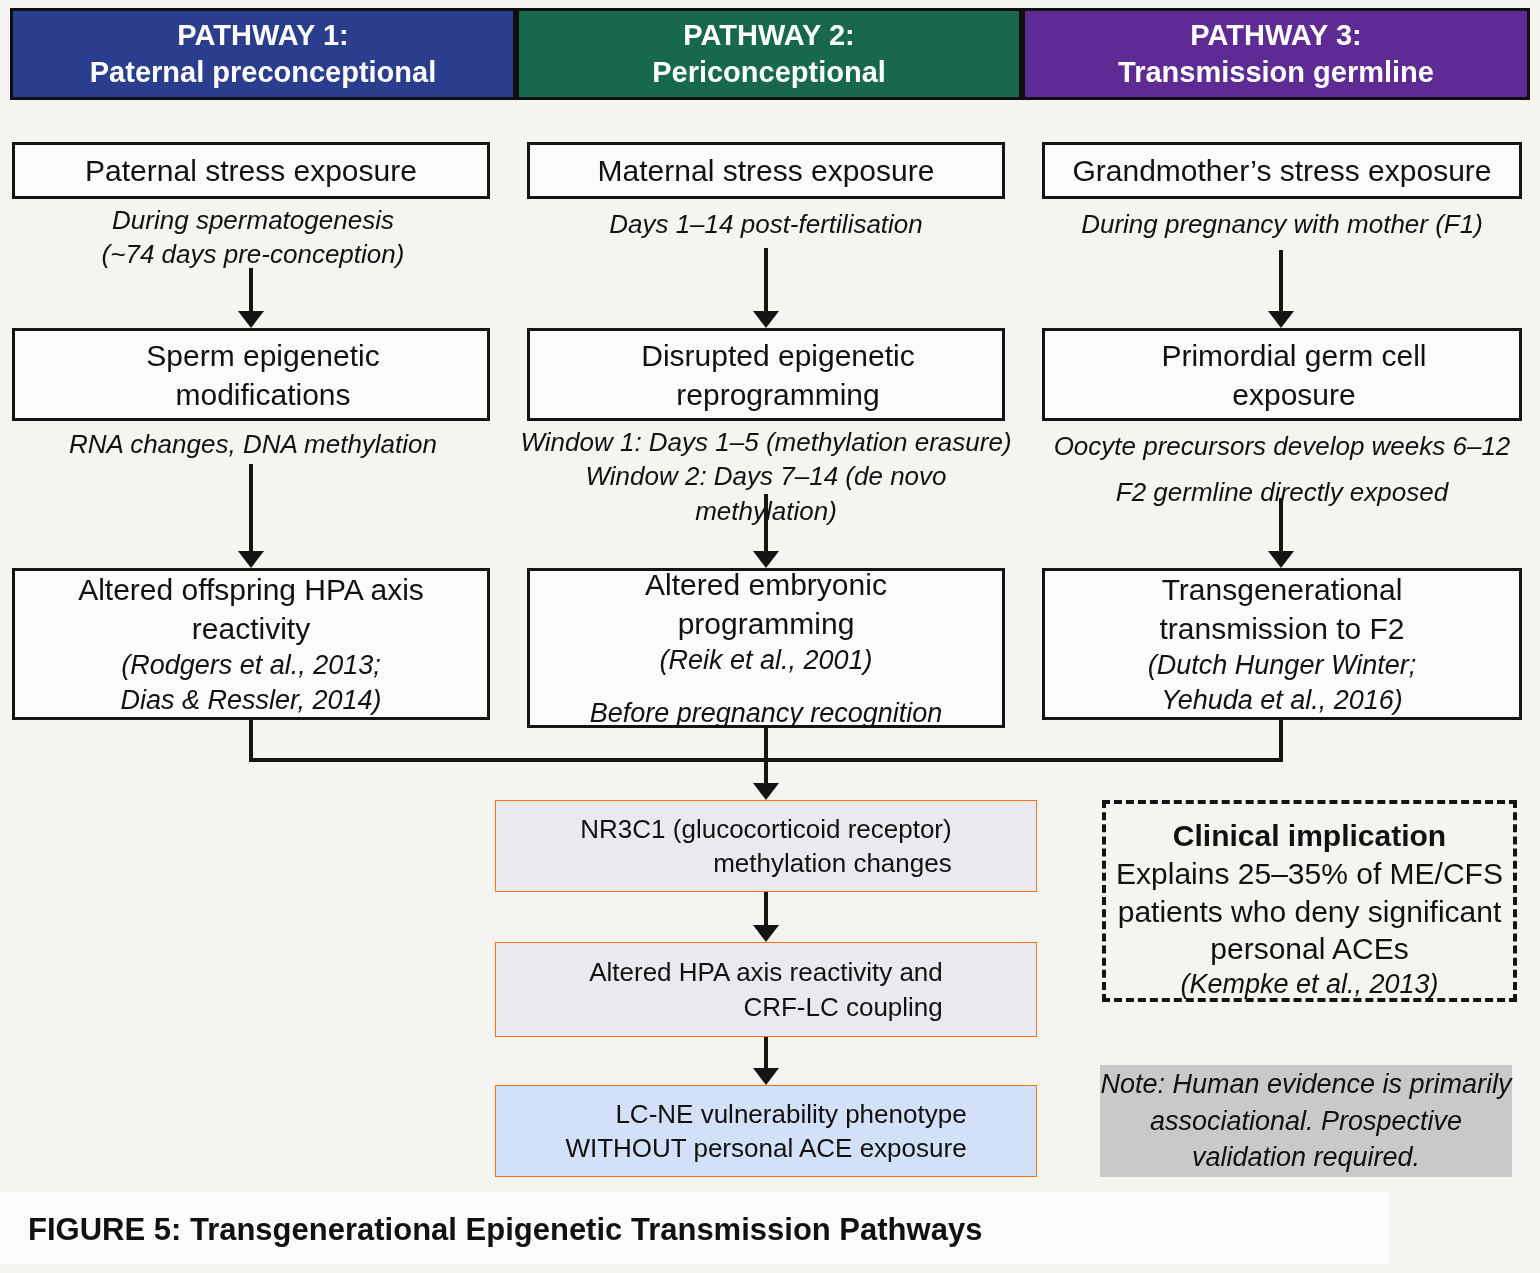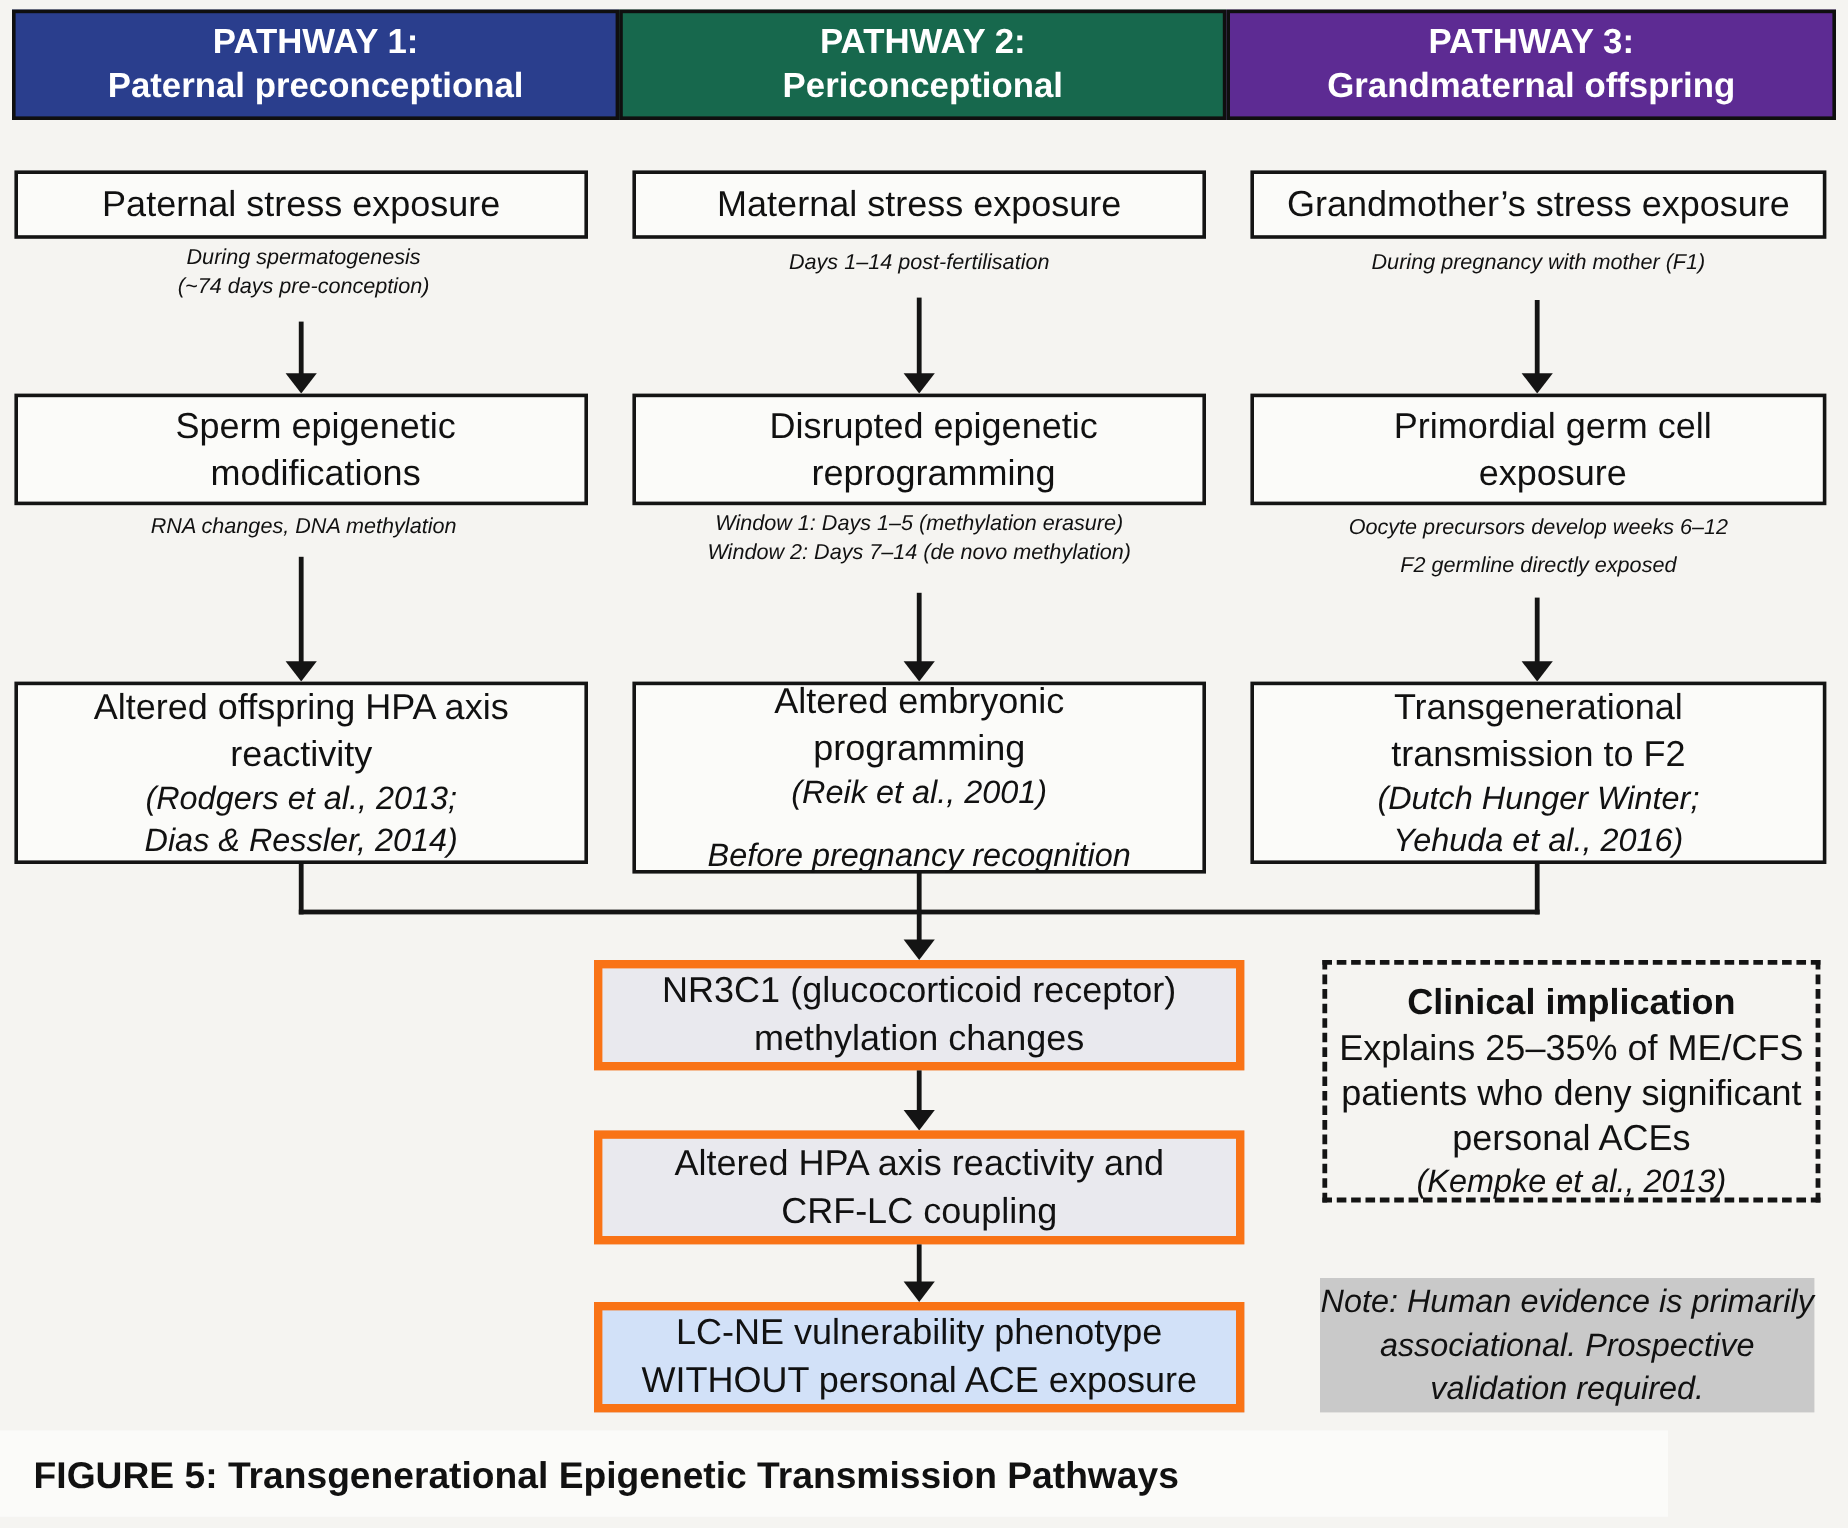--- a/index.html
+++ b/index.html
@@ -38,21 +38,21 @@
   .c3{left:1042px;width:480px;}
   .row3{top:568px;}
   .row3.c1{height:152px;}
   .row3.c2{height:160px;}
   .row3.c3{height:152px;}
   .box-cite{font-style:italic;font-size:27px;line-height:1.28;}
   .box-extra{font-style:italic;font-size:27px;margin-top:19px;}
 
   
   .caption{
-    position:absolute;text-align:center;font-style:italic;font-size:18px;line-height:1.32;
+    position:absolute;text-align:center;font-style:italic;font-size:26px;line-height:1.32;
   }
   .cap-c1{left:0px;width:506px;}
   .cap-c2{left:513px;width:506px;}
   .cap-c3{left:1028px;width:508px;}
   .cap-loose{line-height:1.75;}
 
   
   .arrow{position:absolute;width:26px;}
   .arrow::before{
     content:"";position:absolute;left:11px;top:0;width:4px;height:calc(100% - 16px);background:#141414;
@@ -60,23 +60,23 @@
   .arrow::after{
     content:"";position:absolute;left:0;bottom:0;width:0;height:0;
     border-left:13px solid transparent;border-right:13px solid transparent;border-top:17px solid #141414;
   }
 
   
   .line{position:absolute;background:#141414;}
 
   
   .midbox{
-    position:absolute;left:495px;width:542px;border:7px solid #f97316;
-    display:flex;align-items:center;justify-content:center;text-align:center;
-    font-size:30px;line-height:1.32;
+    position:absolute;left:495px;width:542px;border:1px solid #f97316;
+    display:flex;align-items:center;justify-content:center;text-align:right;
+    font-size:26px;line-height:1.32;
   }
   .mid1{top:800px;height:92px;background:#e9e9ee;}
   .mid2{top:942px;height:95px;background:#e9e9ee;}
   .mid3{top:1085px;height:92px;background:#d2e1f8;}
 
   
   .clinical{
     position:absolute;left:1102px;top:800px;width:415px;height:202px;
     border:4px dashed #141414;background:#f5f4f1;
     text-align:center;padding-top:12px;
@@ -101,21 +101,21 @@
 </head>
 <body>
 
 <div class="canvas">
 
   <div class="header p1 pre">PATHWAY 1:
 Paternal preconceptional</div>
   <div class="header p2 pre">PATHWAY 2:
 Periconceptional</div>
   <div class="header p3 pre">PATHWAY 3:
-Grandmaternal offspring</div>
+Transmission germline</div>
 
   <div>
     <div class="wbox row1 c1">Paternal stress exposure</div>
     <div class="caption cap-c1 pre" style="top:203px;">During spermatogenesis
 (~74 days pre-conception)</div>
     <div class="arrow" style="left:238px;top:268px;height:60px;"></div>
     <div class="wbox row2 c1 pre">Sperm epigenetic
 modifications</div>
     <div class="caption cap-c1" style="top:427px;">RNA changes, DNA methylation</div>
     <div class="arrow" style="left:238px;top:464px;height:104px;"></div>

